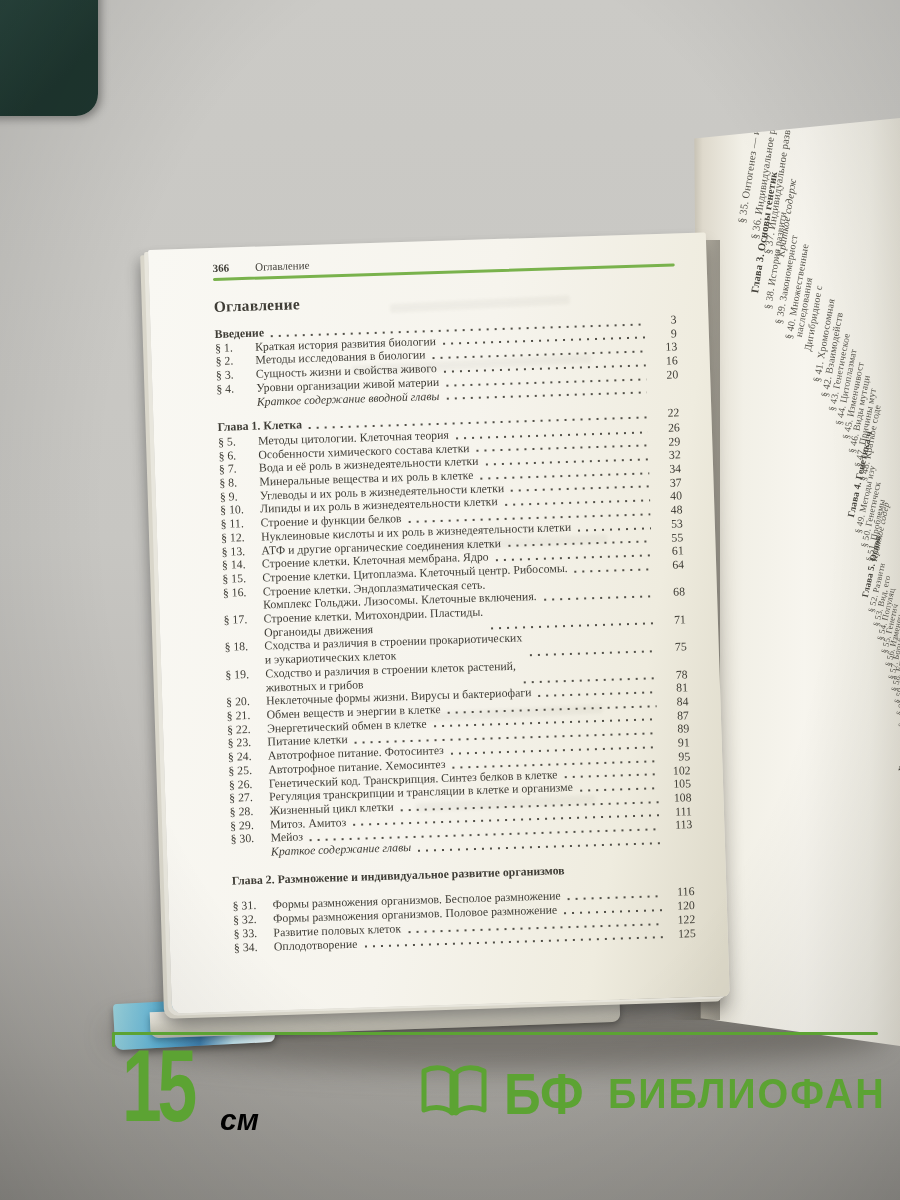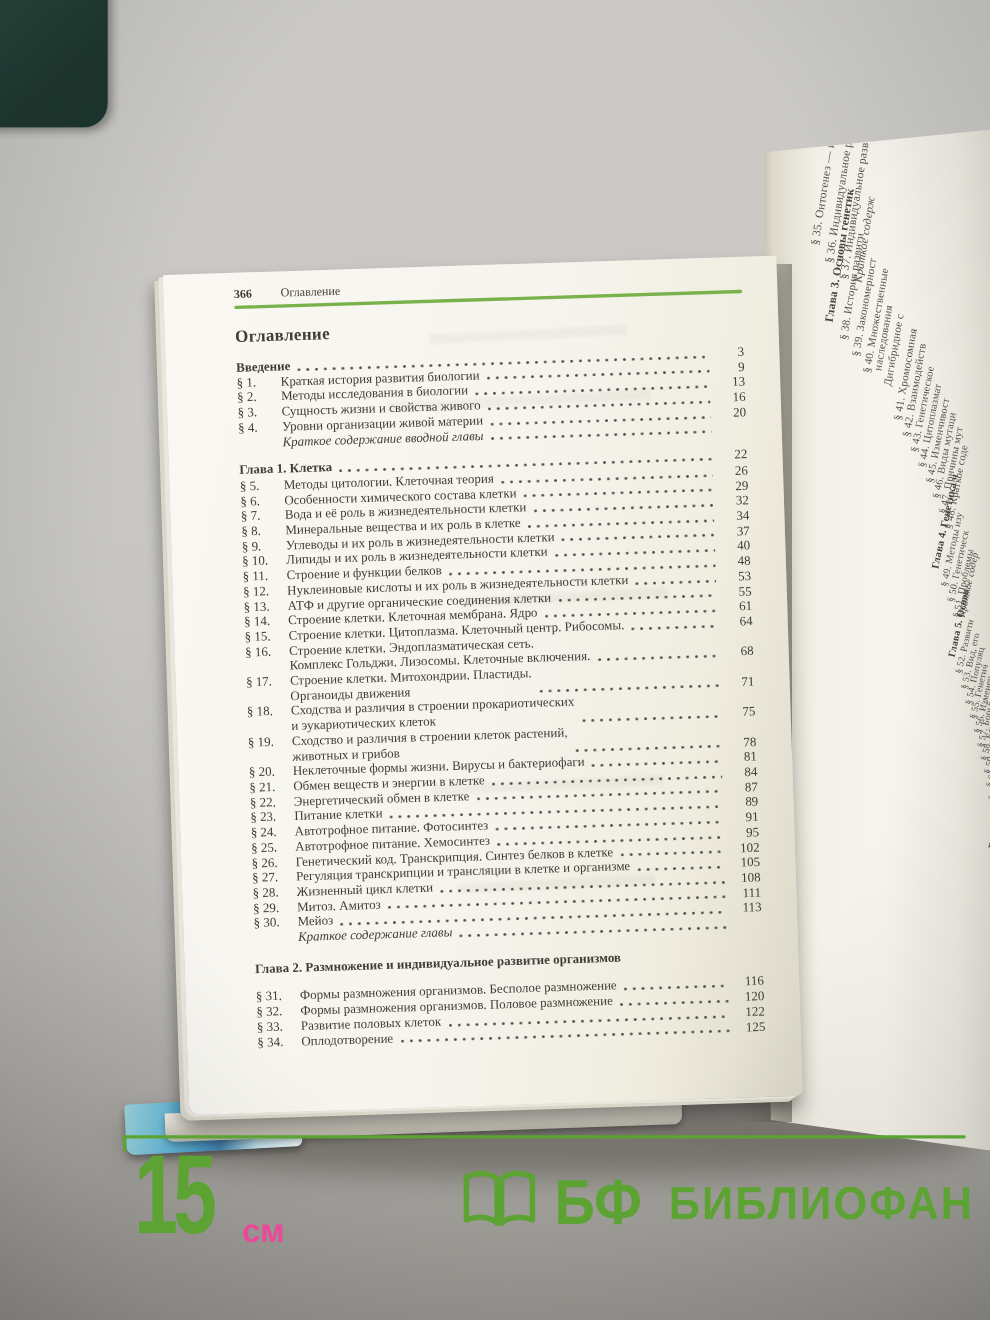--- a/index.html
+++ b/index.html
@@ -379,21 +379,21 @@
         </div>
       </div>
   </div>
 </div>
 
 <div class="abs" id="vignette"></div>
 
 <div class="abs grn" id="ruler-line" style="background: rgb(92, 163, 51); color: rgb(92, 163, 51);"></div>
 <div class="abs grn" id="ruler-tick" style="background: rgb(92, 163, 51); color: rgb(92, 163, 51);"></div>
 <div class="abs grn" id="ruler-value" style="color: rgb(92, 163, 51);">15</div>
-<div class="abs grn" id="ruler-unit" style="color: #ec4899;">см</div>
+<div class="abs grn" id="ruler-unit" style="color: #000000; font-style: italic;">см</div>
 <div class="abs grn" id="brand" style="color: rgb(92, 163, 51);">
   <span>
     <svg width="72" height="58" viewBox="0 0 72 58" fill="none">
       <path d="M6 8 C16 3, 28 4, 34 10 L34 50 C28 44, 16 43, 6 47 Z" stroke="#5ca333" stroke-width="5" stroke-linejoin="round"></path>
       <path d="M66 8 C56 3, 44 4, 38 10 L38 50 C44 44, 56 43, 66 47 Z" stroke="#5ca333" stroke-width="5" stroke-linejoin="round"></path>
     </svg>
   </span>
   <span id="brand-abbr">БФ</span>
   <span id="brand-name">БИБЛИОФАН</span>
 </div>

